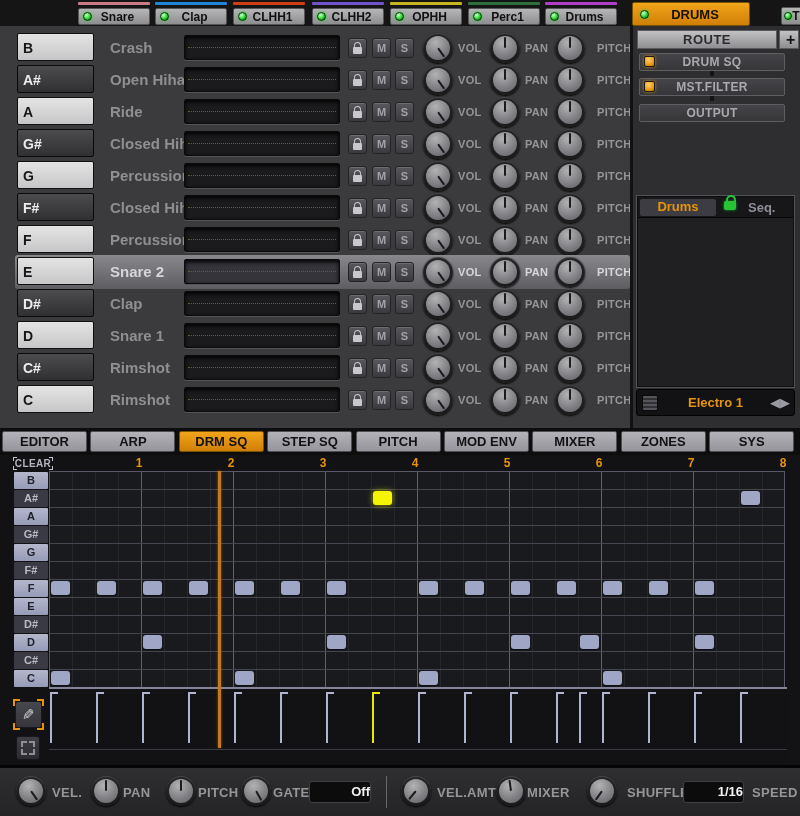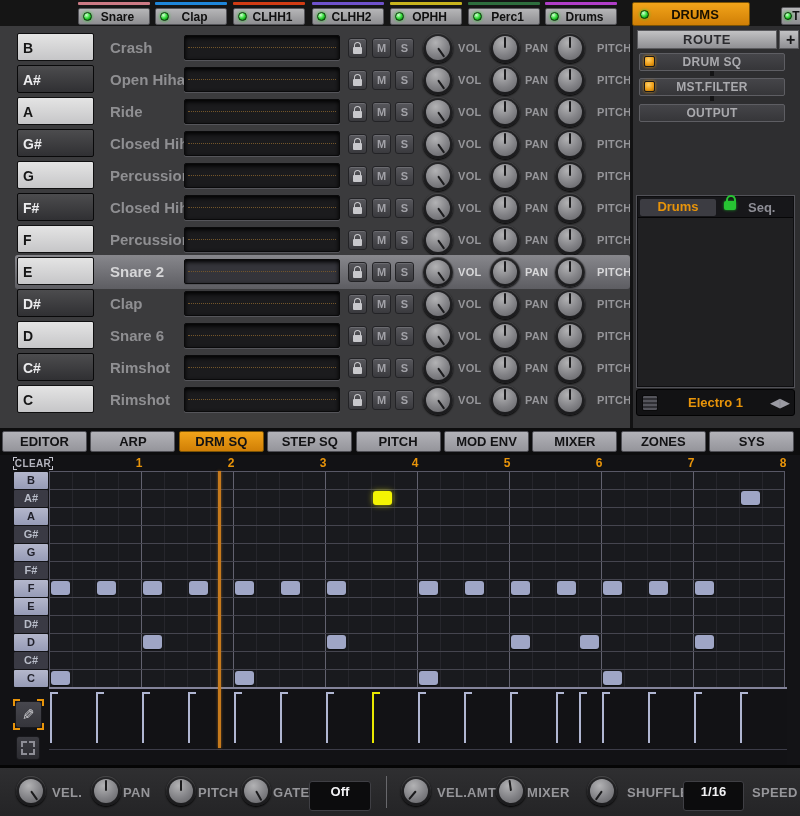--- a/index.html
+++ b/index.html
@@ -128,22 +128,22 @@
   .cnr.mini{width:4px;height:4px;border-width:0;border-color:#c4c4ce;}
   .cnr.mini.tl{left:0;top:0;border-left-width:1px;border-top-width:1px;}
   .cnr.mini.tr{right:0;top:0;border-right-width:1px;border-top-width:1px;}
   .cnr.mini.bl{left:0;bottom:0;border-left-width:1px;border-bottom-width:1px;}
   .cnr.mini.br{right:0;bottom:0;border-right-width:1px;border-bottom-width:1px;}
   .seqstrip{position:absolute;left:787px;top:0;width:13px;height:310px;background:#131316;z-index:4;}
 
   
   .bbar{position:absolute;left:0;top:765px;width:800px;height:51px;background:linear-gradient(#2f2f31,#242426);border-top:3px solid #050505;}
   .bbar .blabel{position:absolute;top:17px;font-size:13px;font-weight:bold;color:#96969a;letter-spacing:.3px;}
-  .valbox{position:absolute;top:13px;height:30px;background:#0c0c0d;border:1px solid #3f3f44;border-radius:3px;
-       color:#f2f2f4;font-size:13px;font-weight:bold;text-align:center;line-height:20px;}
+  .valbox{position:absolute;top:13px;height:22px;background:#0c0c0d;border:1px solid #3f3f44;border-radius:3px;
+       color:#f2f2f4;font-size:13px;font-weight:bold;text-align:right;line-height:20px;}
   .bdivider{position:absolute;left:386px;top:8px;width:1px;height:32px;background:#68686c;}
 </style>
 </head>
 <body>
 
 <div id="app">
 
   <div class="tabbar">
     <div id="sample-tabs">
         <div class="stab" style="left: 3px; margin-top: 34px;">
@@ -416,21 +416,21 @@
         </div>
         <div class="klabel" style="left: 525px;">PAN</div>
         <div class="knob" style="left: 555px; top: 0px;">
           <span class="cap"></span>
           <span class="ptr" style="transform: rotate(0deg);"></span>
         </div>
         <div class="klabel" style="left: 597px;">PITCH</div>
       </div>
       <div class="prow" style="top: 295px;">
         <div class="pkey white">D</div>
-        <div class="pname">Snare 6</div>
+        <div class="pname">Snare 1</div>
         <div class="wave"></div>
         <div class="sbtn lockb"><span class="lockglyph"></span></div>
         <div class="sbtn muteb">M</div>
         <div class="sbtn solob">S</div>
         <div class="knob" style="left: 423px; top: 0px;">
           <span class="cap"></span>
           <span class="ptr" style="transform: rotate(145deg);"></span>
         </div>
         <div class="klabel" style="left: 458px;">VOL</div>
         <div class="knob" style="left: 490px; top: 0px;">

